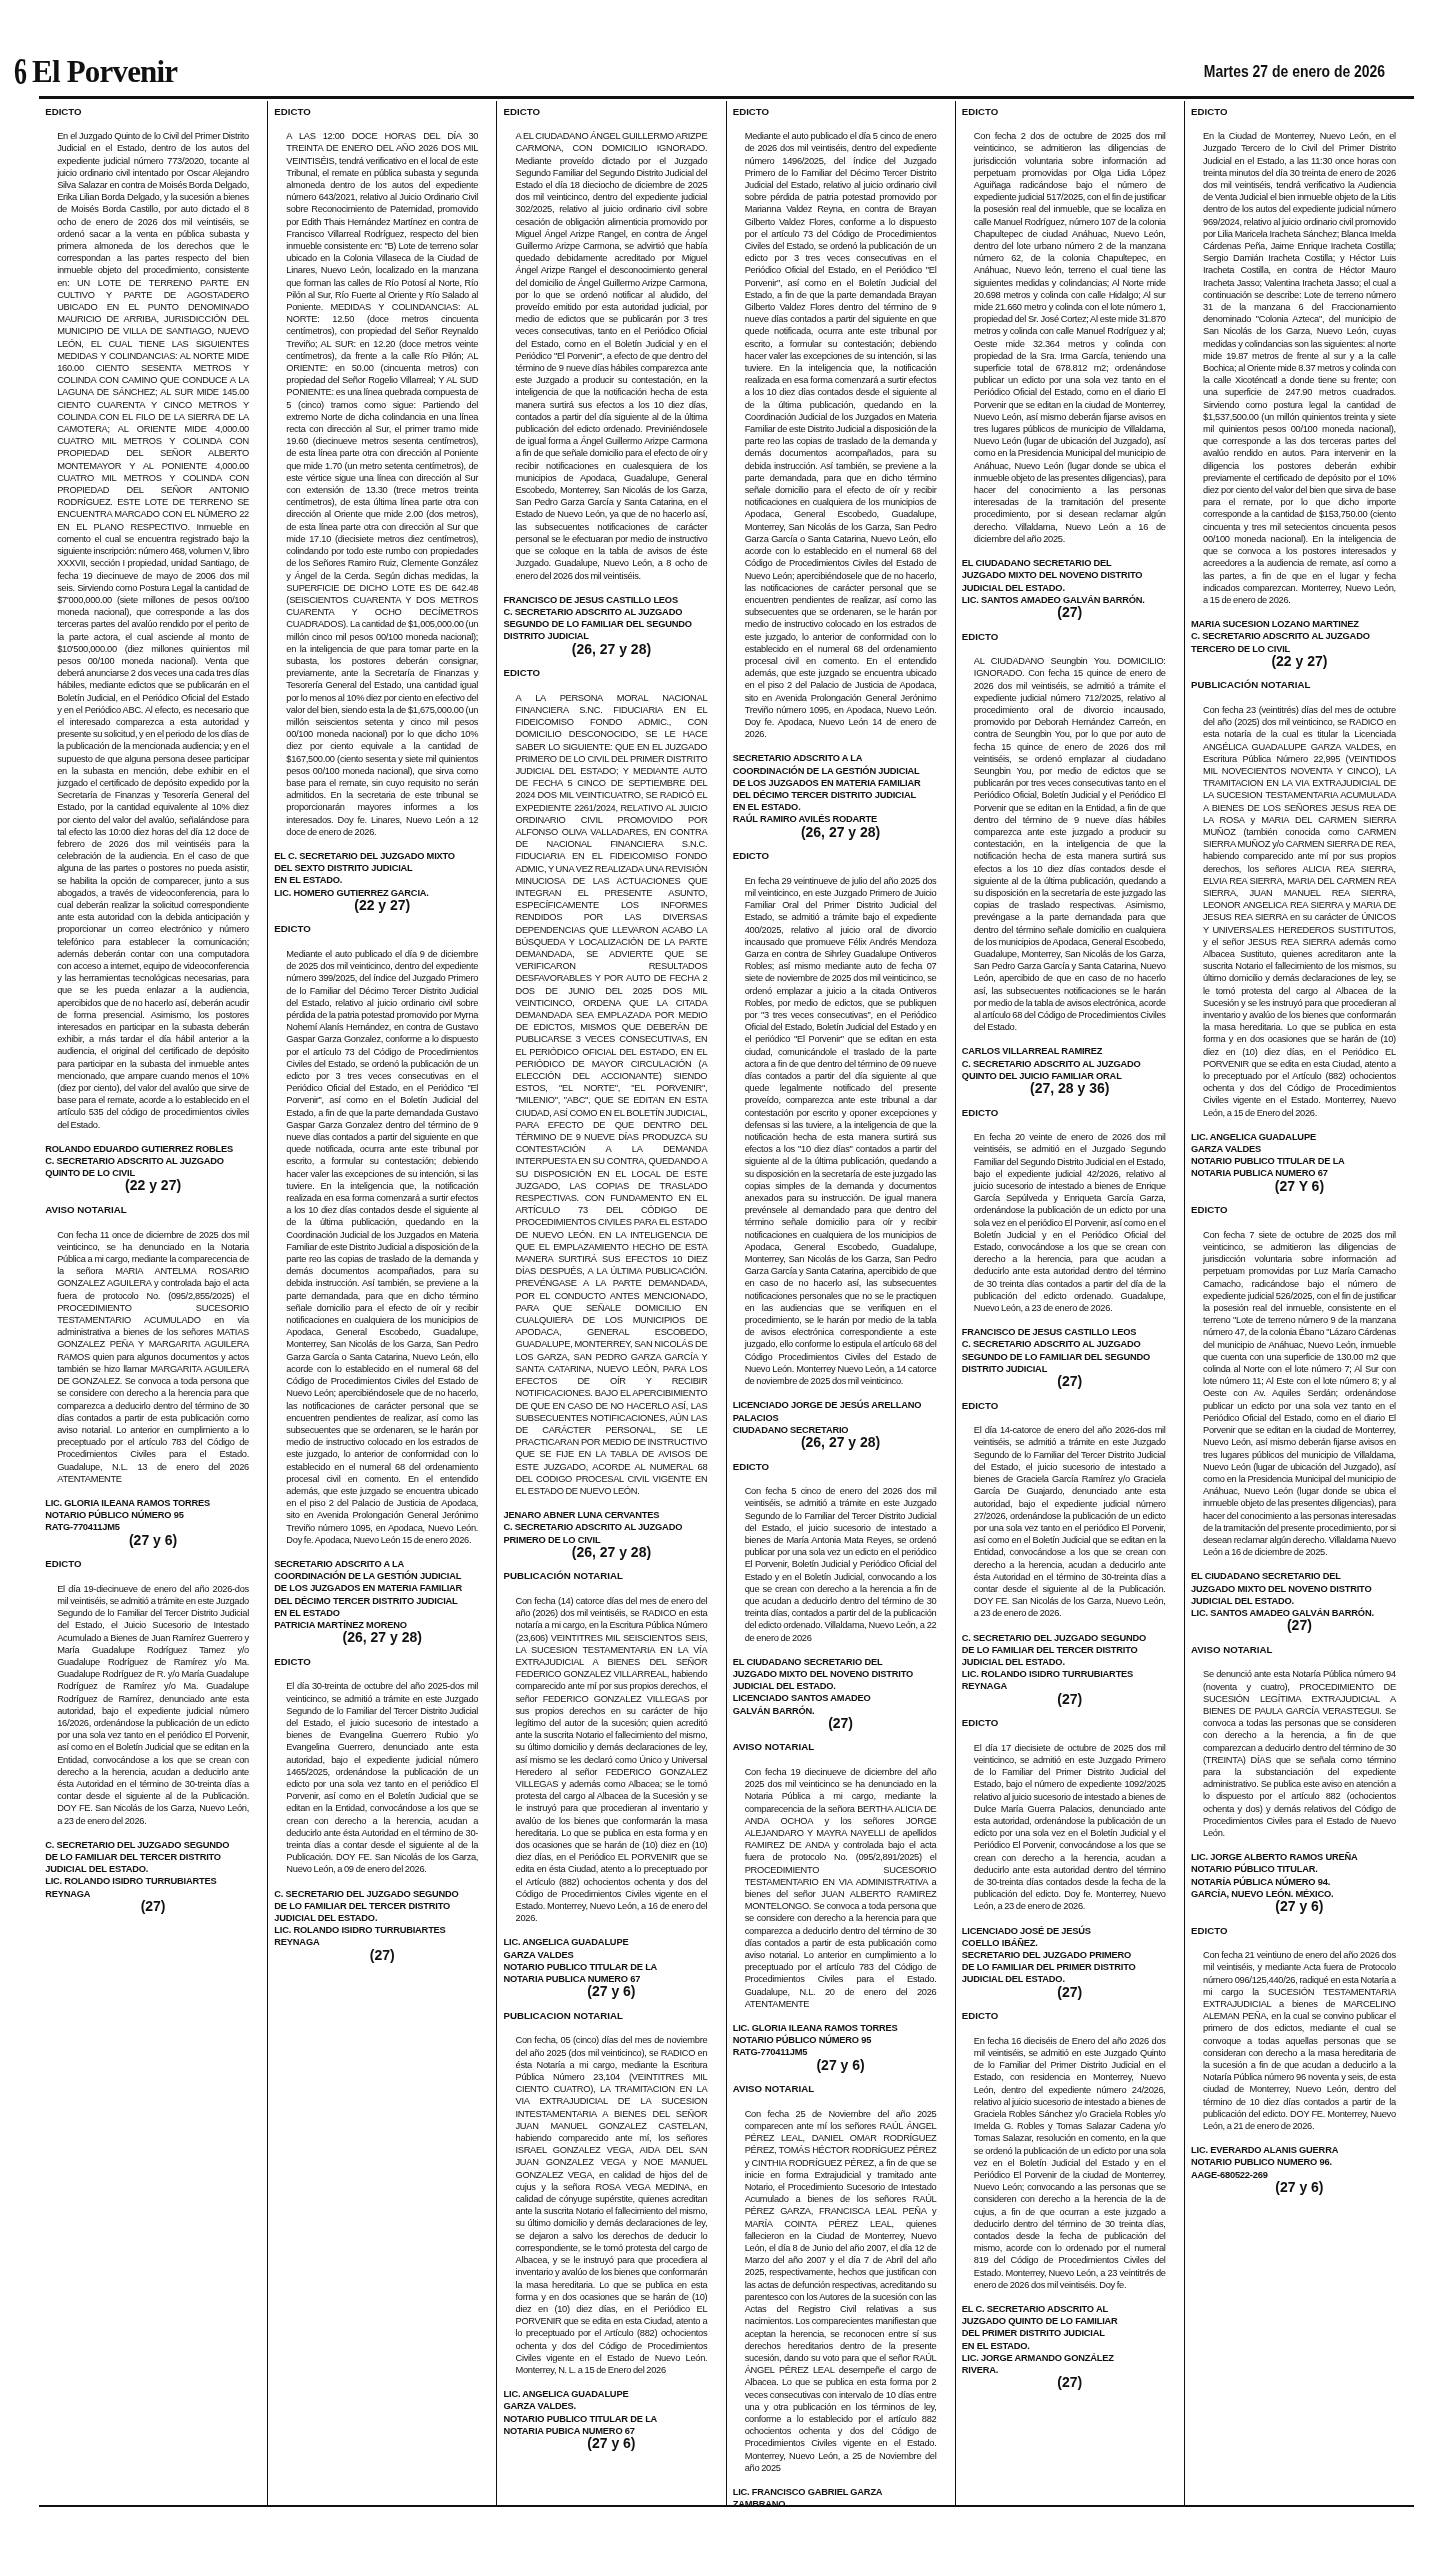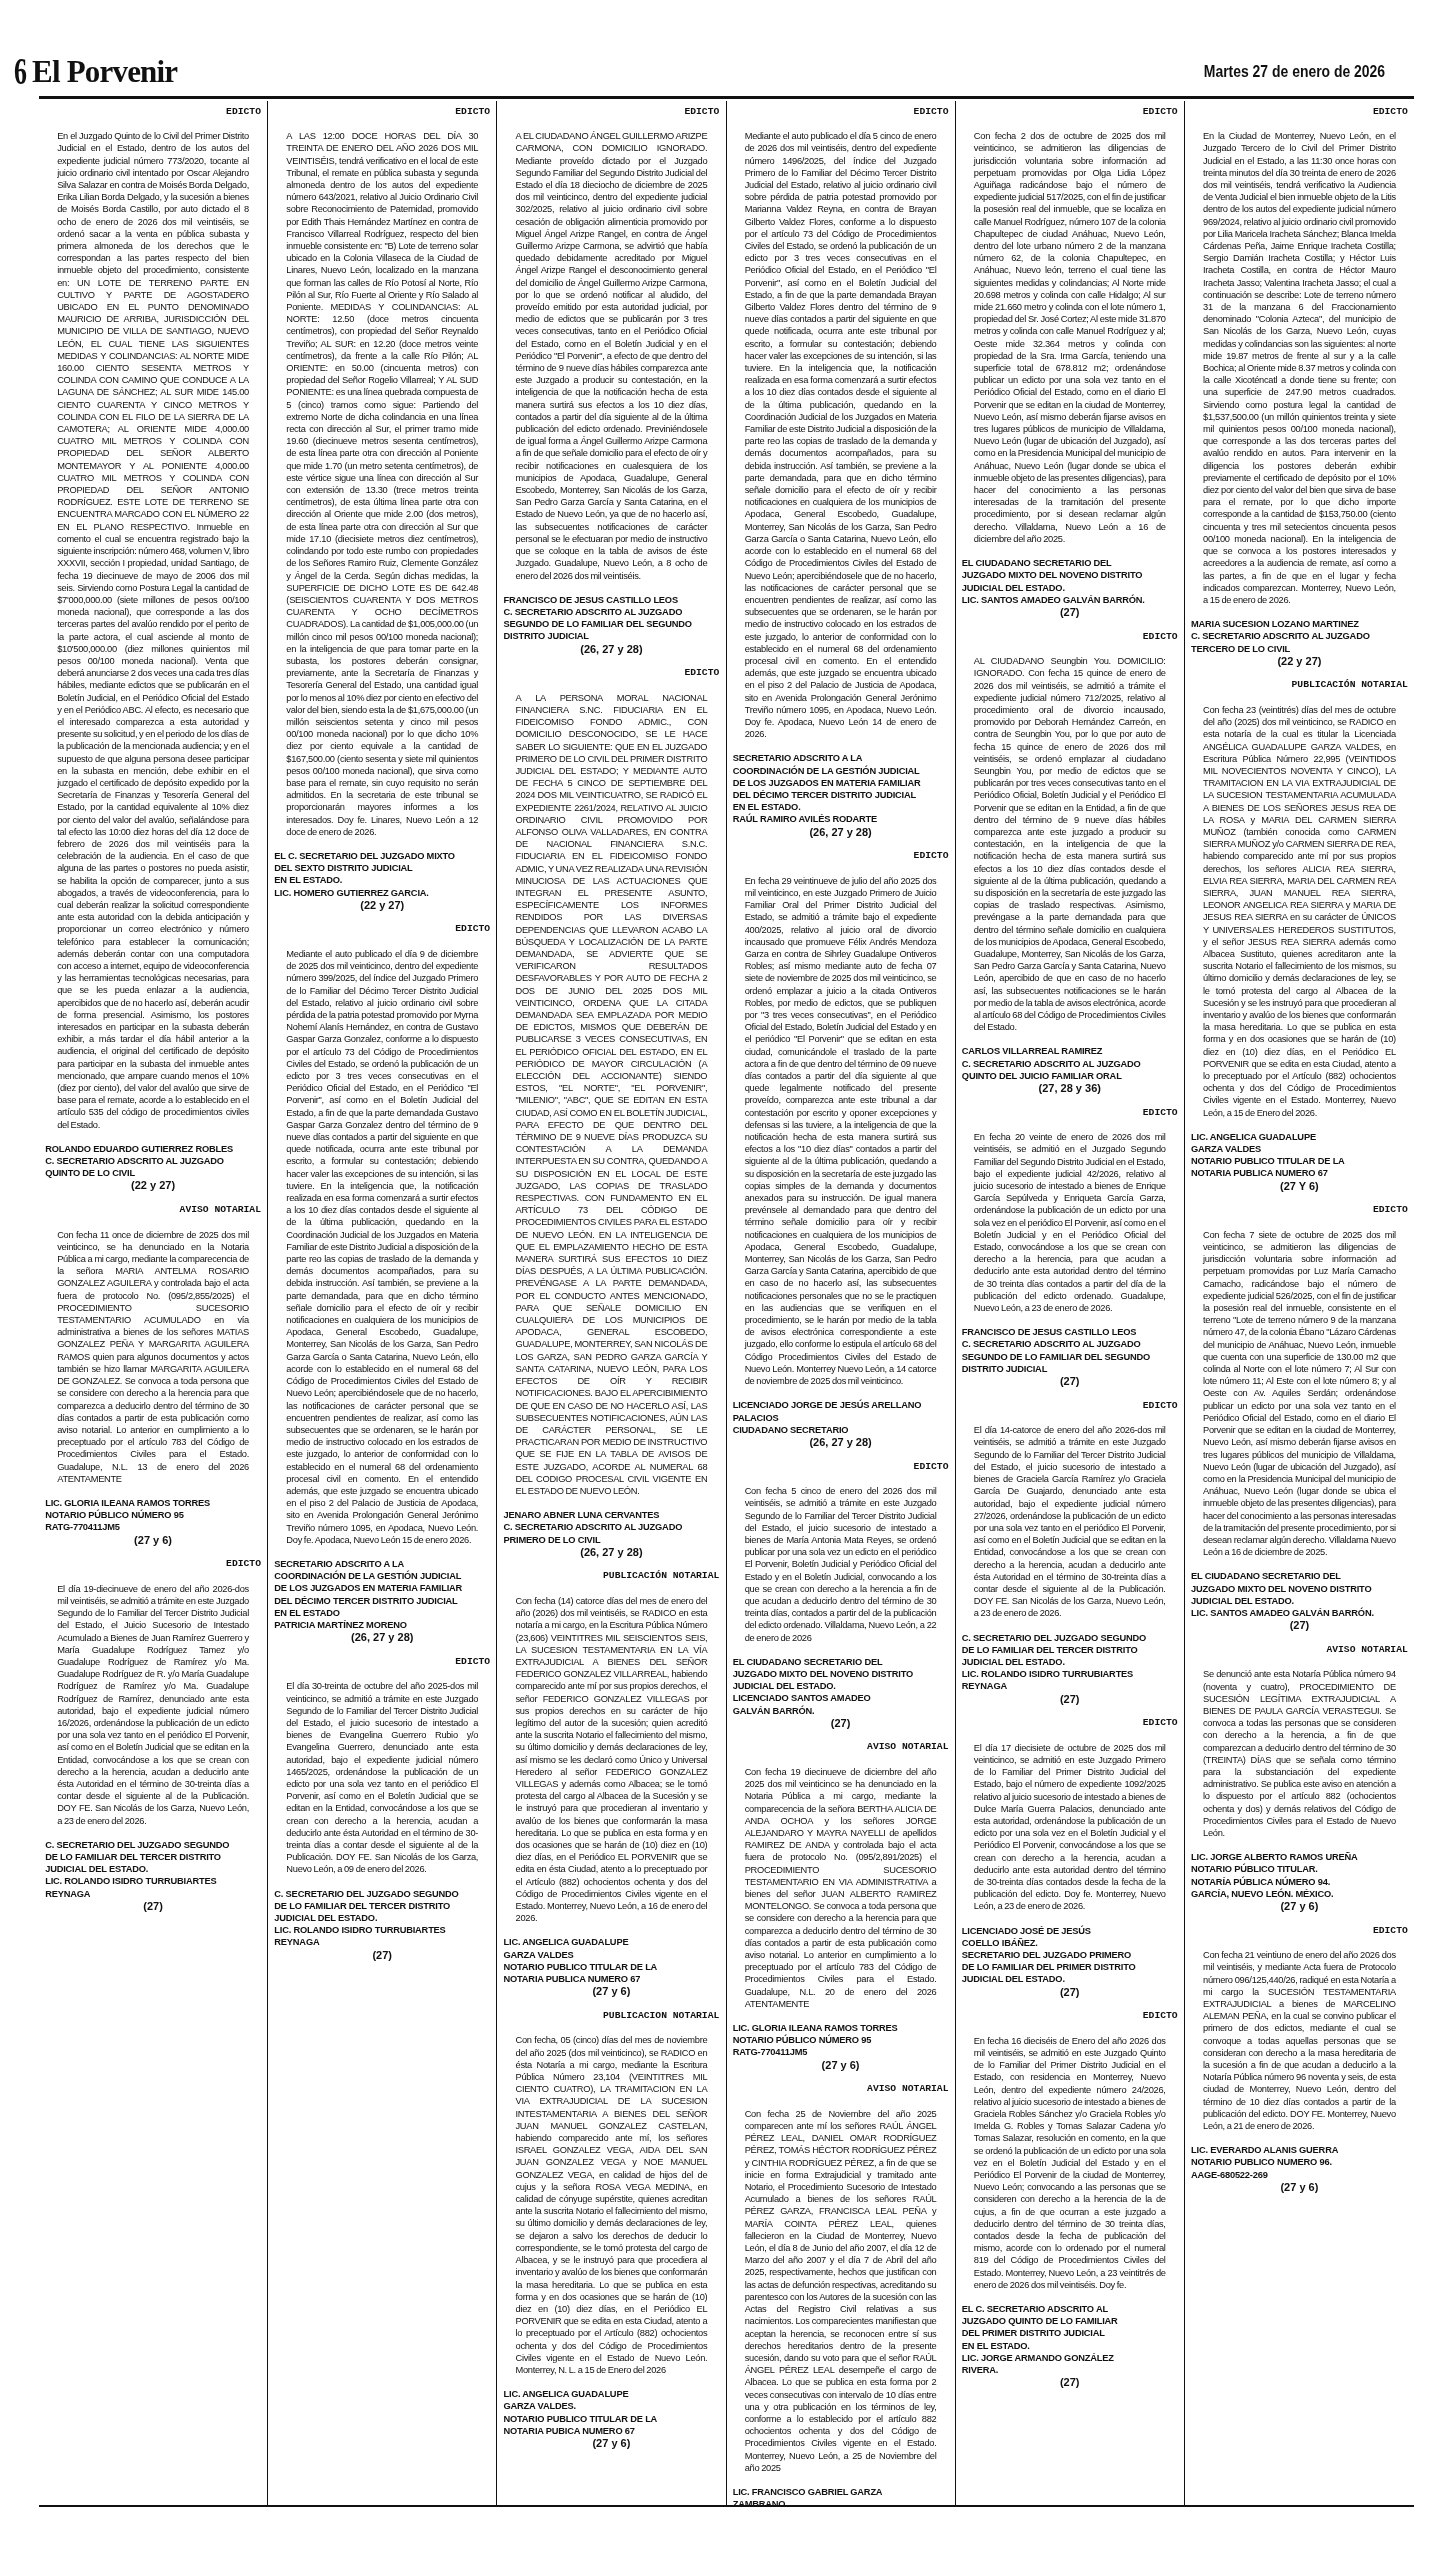--- a/index.html
+++ b/index.html
@@ -34,32 +34,32 @@
   .columns {
     position: absolute; left: 39px; top: 101px; width: 1375px; height: 2404px;
     display: grid; grid-template-columns: repeat(6, 1fr);
   }
   .col {
     border-right: 1.6px solid #111; padding: 4.7px 6.2px 0 6.2px; overflow: hidden; box-sizing: border-box;
   }
   .col:last-child { border-right: none; }
   .notice { margin-bottom: 12.5px; }
   .notice-title {
-    text-align: right; font-weight: 700; font-size: 9.7px; line-height: 12.5px; margin: 0; font-family: Liberation Mono, monospace;
+    text-align: left; font-weight: 700; font-size: 9.7px; line-height: 12.5px; margin: 0;
   }
   .notice-body {
     font-size: 9.3px; line-height: 12.2px; text-align: justify; margin: 12px;
     letter-spacing: -0.3px; word-spacing: -0.4px;
   }
   .notice-sign {
     text-align: left; font-weight: 700; font-size: 9.3px; line-height: 12.2px; margin: 0;
     letter-spacing: -0.2px; white-space: pre-line;
   }
   .notice-dates {
-    text-align: center; font-weight: 700; font-size: 11px; line-height: 12.2px; margin: 0;
+    text-align: center; font-weight: 700; font-size: 14px; line-height: 12.2px; margin: 0;
   }
 </style>
 </head>
 <body>
 
 <header class="masthead">
   <span class="page-num">6</span>
   <span class="brand">El Porvenir</span>
   <span class="dateline">Martes 27 de enero de 2026</span>
 </header>

